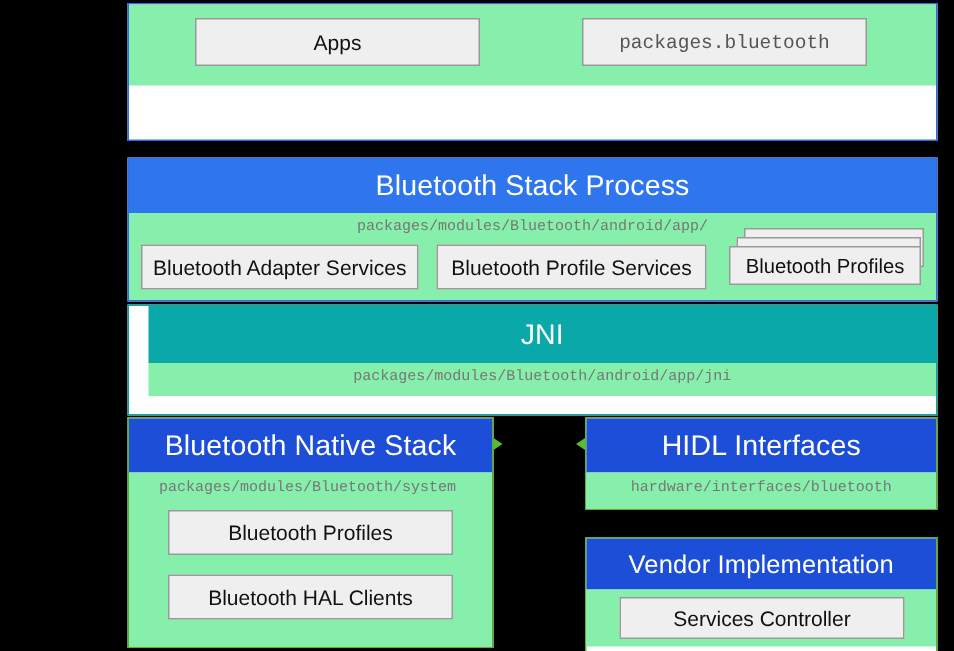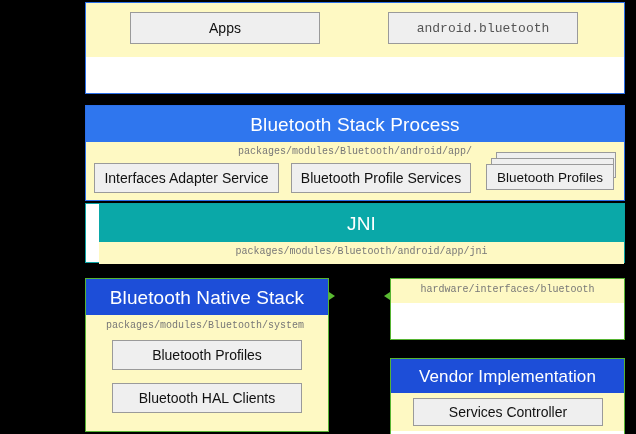--- a/index.html
+++ b/index.html
@@ -36,21 +36,21 @@
   }
   .hdr.blue{background:#2f76ee;}
   .hdr.teal{background:#0aa8a8;}
   .hdr.green{background:#1d4ed8;}
   .hdr.sm{font-size:17px;}
 
   .body{
     position:relative;
     box-sizing:border-box;
     width:100%;
-    background:#fef9c3;
+    background:#86efac;
   }
 
   .path{
     font-family:"Liberation Mono",monospace;
     font-size:10px;
     color:#777777;
     text-align:center;
     line-height:1.1;
     white-space:nowrap;
   }
@@ -94,57 +94,58 @@
   .notch.right{border-top:4px solid transparent;border-bottom:4px solid transparent;border-right:6px solid #5aba32;}
 </style>
 </head>
 <body>
 
 <div class="canvas">
 
   <div class="layer blue" style="left:85px;top:2px;width:540px;height:92px;">
     <div class="body" style="height:54px;">
       <div class="box" style="left:44px;top:9px;width:190px;height:32px;">Apps</div>
-      <div class="box mono" style="left:302px;top:9px;width:190px;height:32px;">android.bluetooth</div>
+      <div class="box mono" style="left:302px;top:9px;width:190px;height:32px;">packages.bluetooth</div>
     </div>
   </div>
 
   <div class="layer blue" style="left:85px;top:105px;width:540px;height:96px;">
     <div class="hdr blue" style="height:36px;">Bluetooth Stack Process</div>
     <div class="body" style="height:58px;">
       <div class="path" style="position:absolute;left:0;top:4px;width:100%;">packages/modules/Bluetooth/android/app/</div>
-      <div class="box" style="left:8px;top:21px;width:185px;height:30px;">Interfaces Adapter Service</div>
+      <div class="box" style="left:8px;top:21px;width:185px;height:30px;">Bluetooth Adapter Services</div>
       <div class="box" style="left:205px;top:21px;width:180px;height:30px;text-align:center;">Bluetooth Profile Services</div>
 
       <div class="stack" style="left:400px;top:10px;width:135px;height:44px;">
         <div class="card" style="left:10px;top:0px;width:120px;height:26px;"></div>
         <div class="card" style="left:5px;top:6px;width:123px;height:26px;"></div>
         <div class="card front" style="left:0px;top:12px;width:128px;height:26px;">Bluetooth Profiles</div>
       </div>
     </div>
   </div>
 
-  <div class="layer teal" style="left:85px;top:203px;width:540px;height:60px;padding-left:13px;">
+  <div class="layer teal" style="left:85px;top:203px;width:540px;height:74px;padding-left:13px;">
     <div class="hdr teal" style="height:38px;">JNI</div>
     <div class="body" style="height:22px;">
       <div class="path" style="position:absolute;left:0;top:4px;width:100%;">packages/modules/Bluetooth/android/app/jni</div>
     </div>
   </div>
 
   <div class="layer green" style="left:85px;top:278px;width:244px;height:154px;">
     <div class="hdr green" style="height:36px;">Bluetooth Native Stack</div>
     <div class="body" style="height:116px;">
       <div class="path" style="position:absolute;left:-2px;top:5px;width:100%;">packages/modules/Bluetooth/system</div>
       <div class="box" style="left:26px;top:25px;width:190px;height:30px;">Bluetooth Profiles</div>
       <div class="box" style="left:26px;top:68px;width:190px;height:30px;">Bluetooth HAL Clients</div>
     </div>
   </div>
   <div class="notch left" style="left:329px;top:292px;"></div>
 
   <div class="layer green" style="left:390px;top:278px;width:235px;height:62px;">
+    <div class="hdr green" style="height:36px;">HIDL Interfaces</div>
     <div class="body" style="height:24px;">
       <div class="path" style="position:absolute;left:0;top:5px;width:100%;">hardware/interfaces/bluetooth</div>
     </div>
   </div>
   <div class="notch right" style="left:384px;top:292px;"></div>
 
   <div class="layer green" style="left:390px;top:358px;width:235px;height:90px;">
     <div class="hdr green sm" style="height:34px;">Vendor Implementation</div>
     <div class="body" style="height:38px;">
       <div class="box" style="left:22px;top:5px;width:190px;height:28px;">Services Controller</div>

